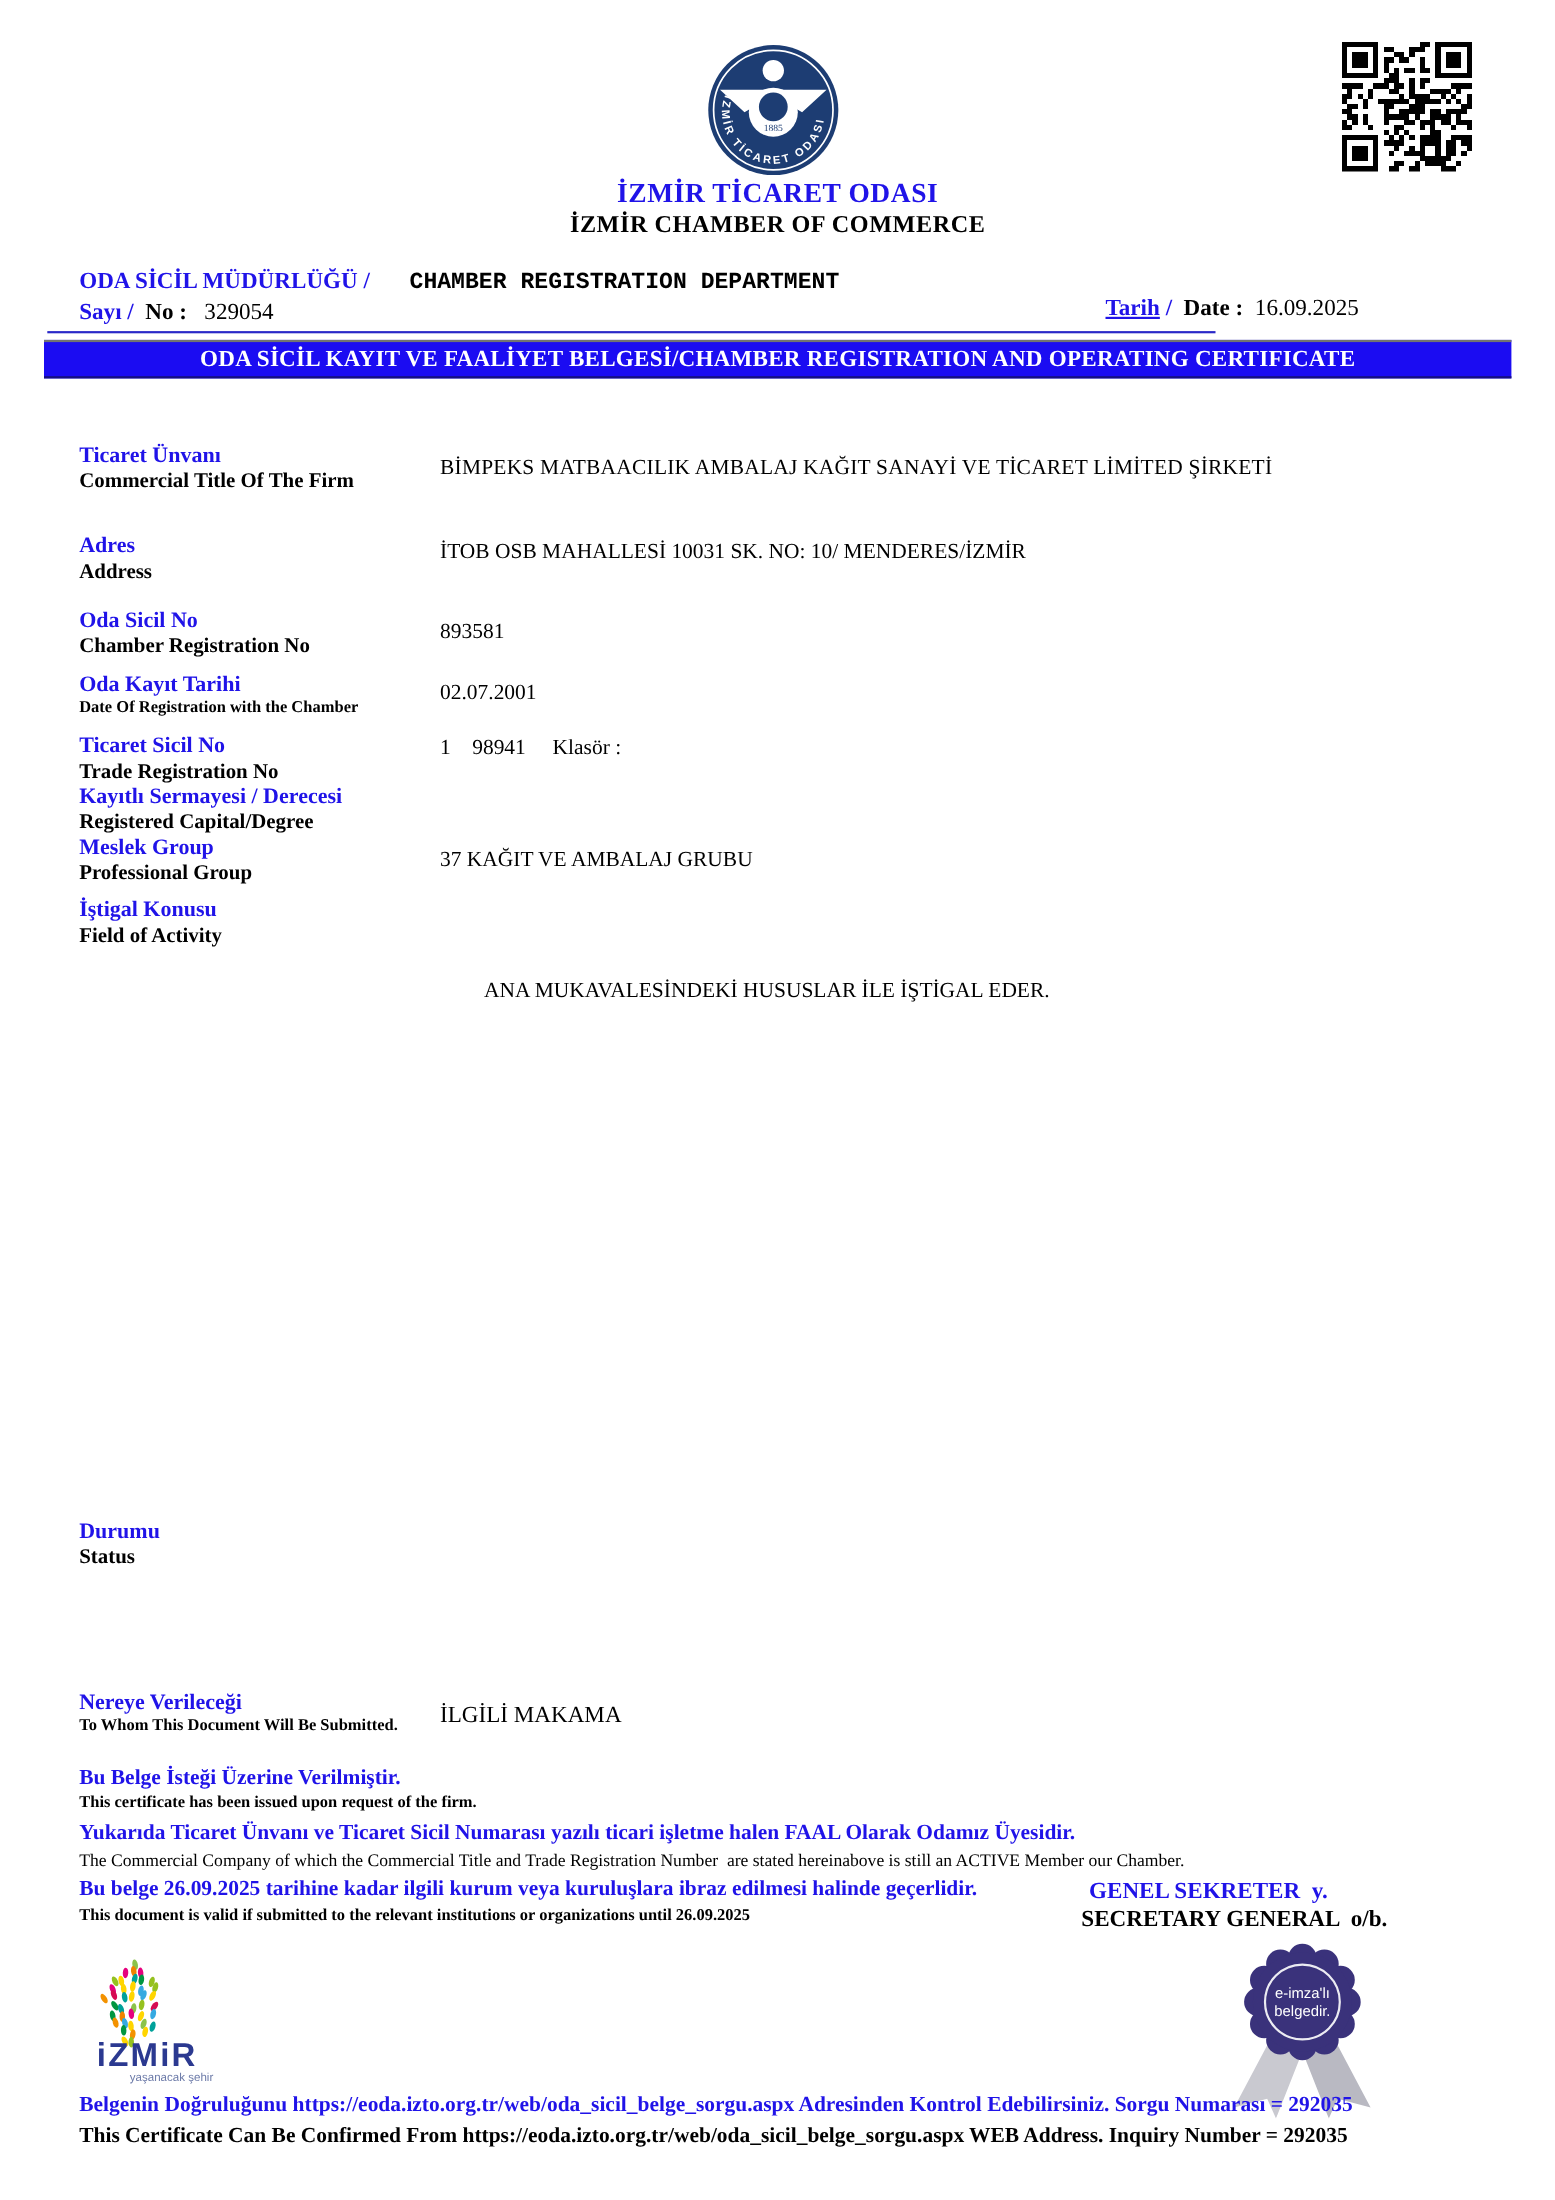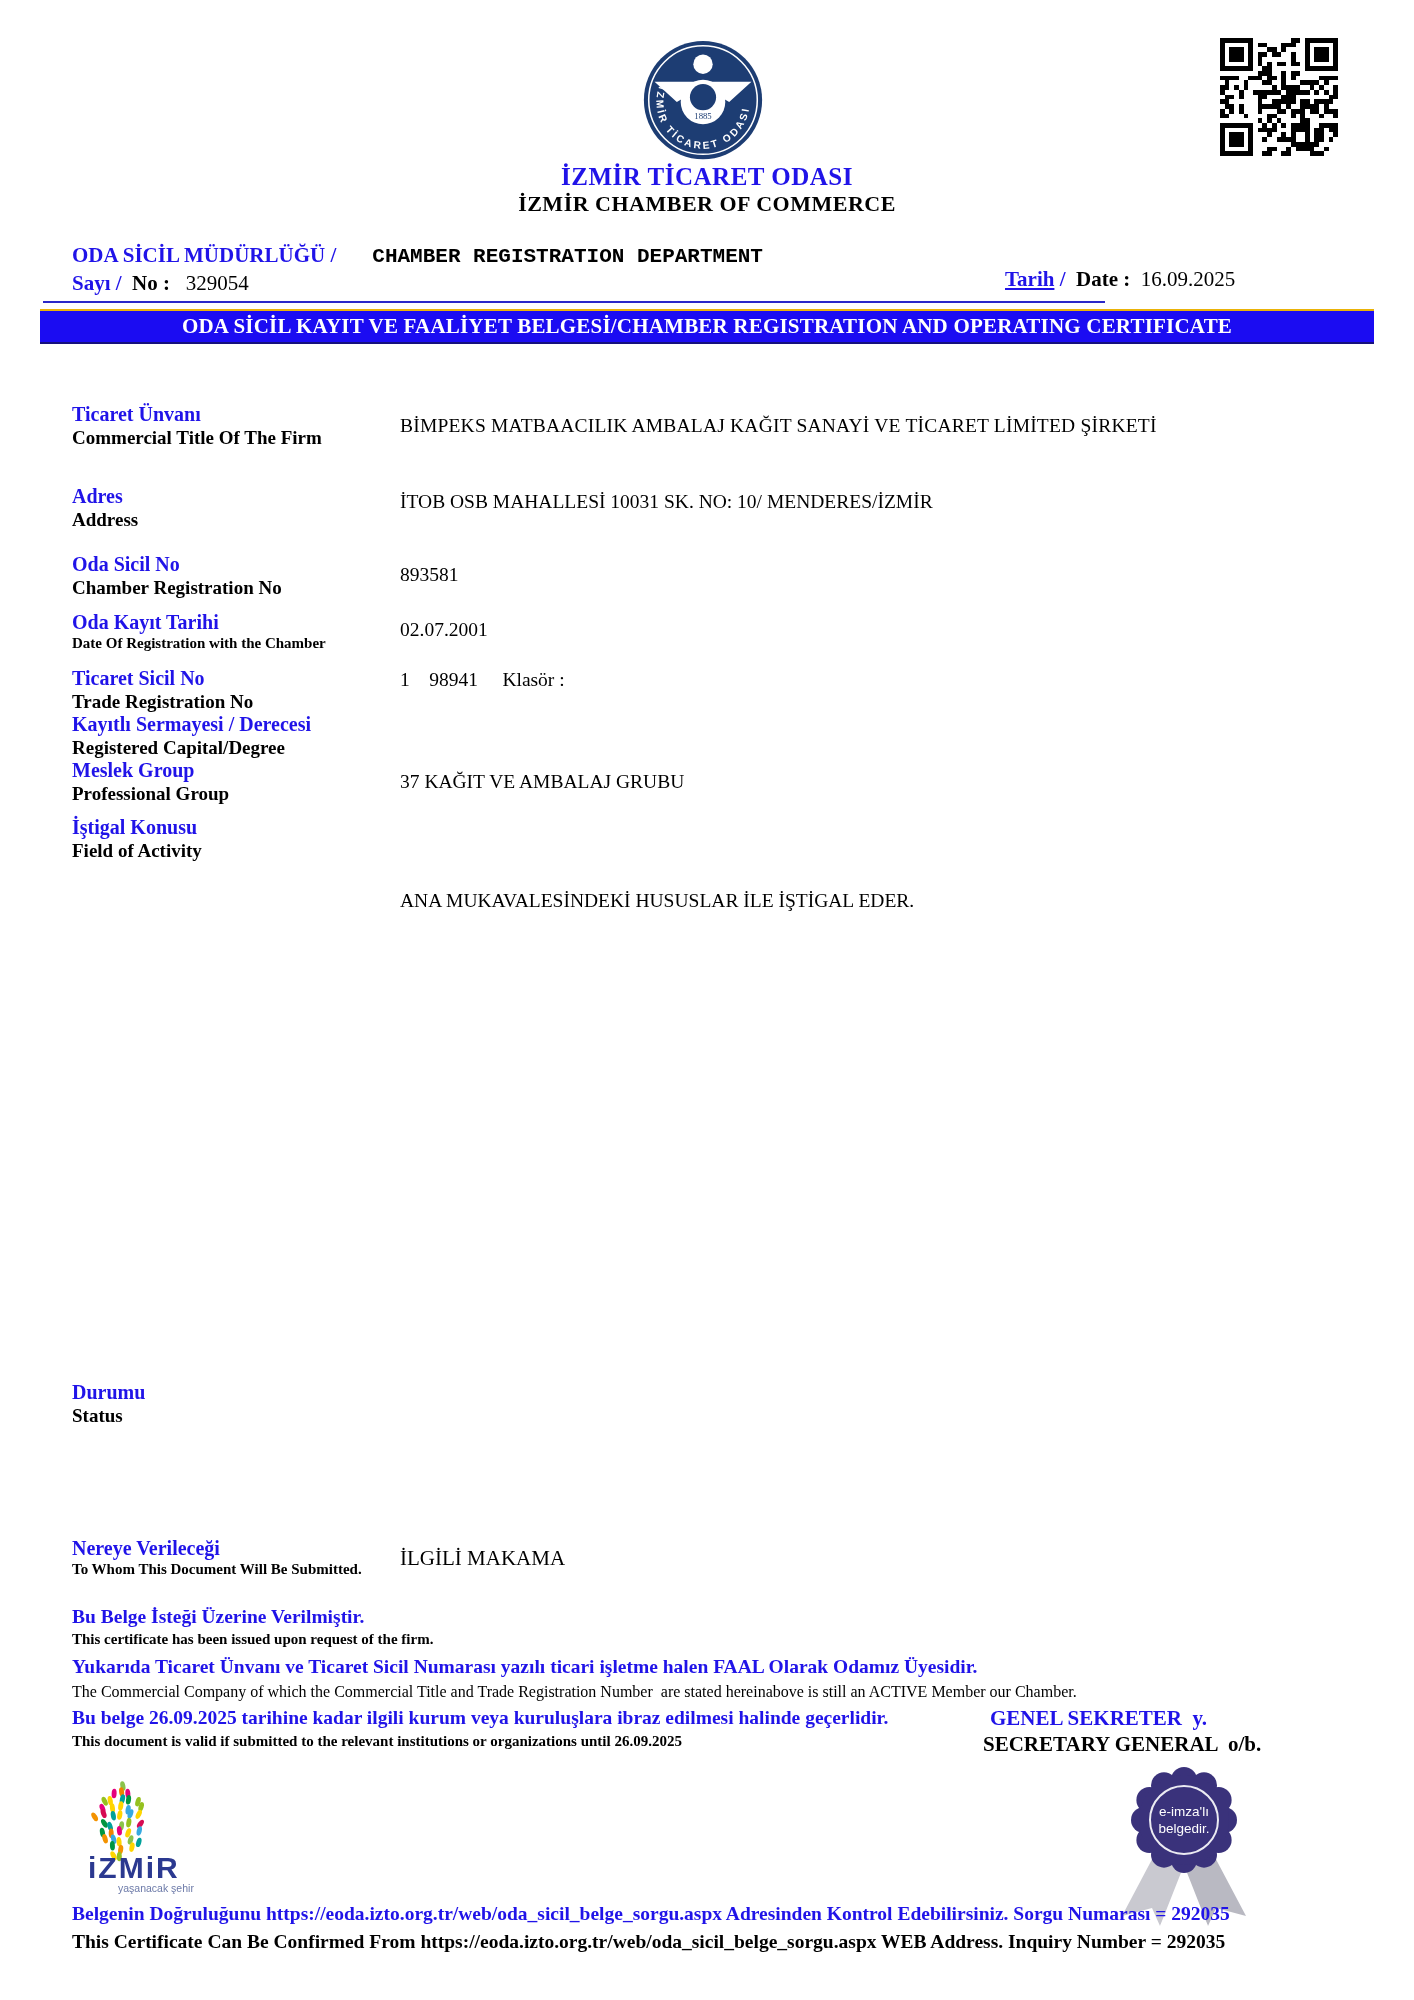--- a/index.html
+++ b/index.html
@@ -15,21 +15,21 @@
   .org-title-tr{top:163px;font-size:25px;letter-spacing:.5px;}
   .org-title-en{top:191px;font-size:22px;letter-spacing:.5px;}
   .dept-line{top:243px;left:72px;font-size:21px;white-space:pre;}
   .dept-en{margin-left:36px;color:#000;font-family:Liberation Mono, monospace;}
   .sayi-line{top:271px;left:72px;font-size:21px;white-space:pre;}
   .tarih-line{top:267px;left:1005px;font-size:21px;white-space:pre;}
   .u{text-decoration:underline;}
   .rule{top:301px;left:43px;width:1062px;height:2px;background:#2a28c8;}
   .banner{
     top:309px;left:40px;width:1334px;height:31px;background:#1b0cf2;
-    border-top:2px solid #eab308;border-bottom:2px solid #16107e;
+    border-top:2px solid #737373;border-bottom:2px solid #16107e;
     color:#fff;font-weight:bold;font-size:21px;text-align:center;line-height:31px;
     letter-spacing:.2px;
   }
   
   .lbl{left:72px;width:330px;line-height:1.18;}
   .lbl .tr{font-size:20px;font-weight:bold;color:#2013e8;}
   .lbl .en{font-size:19px;font-weight:bold;color:#000;}
   .lbl .en.small{font-size:15px;}
   .val{left:400px;width:920px;font-size:19.5px;color:#000;line-height:1.3;}
   .pre{white-space:pre;}
@@ -428,21 +428,21 @@
     <div class="tr">Meslek Group</div>
     <div class="en">Professional Group</div>
   </div>
   <div class="abs val" style="top:769px;">37 KAĞIT VE AMBALAJ GRUBU</div>
 
   <div class="abs lbl" style="top:816px;">
     <div class="tr">İştigal Konusu</div>
     <div class="en">Field of Activity</div>
   </div>
 
-  <div class="abs val" style="top:888px;">ANA MUKAVALESİNDEKİ HUSUSLAR İLE İŞTİGAL EDER.</div>
+  <div class="abs val" style="top:888px;margin-left:40px;">ANA MUKAVALESİNDEKİ HUSUSLAR İLE İŞTİGAL EDER.</div>
 
   <div class="abs lbl" style="top:1381px;">
     <div class="tr">Durumu</div>
     <div class="en">Status</div>
   </div>
 
   <div class="abs lbl" style="top:1537px;width:360px;">
     <div class="tr">Nereye Verileceği</div>
     <div class="en small">To Whom This Document Will Be Submitted.</div>
   </div>

